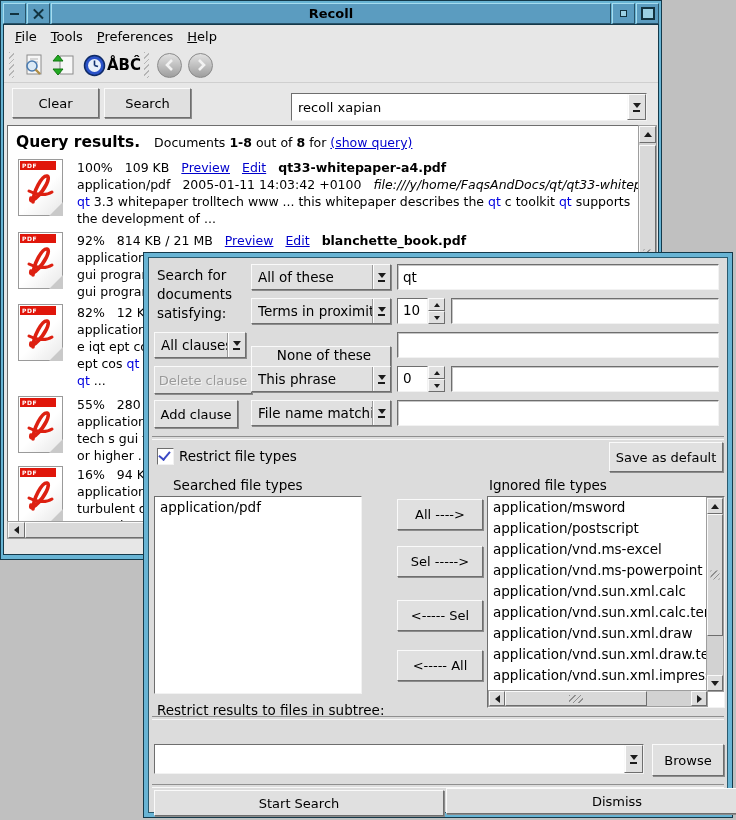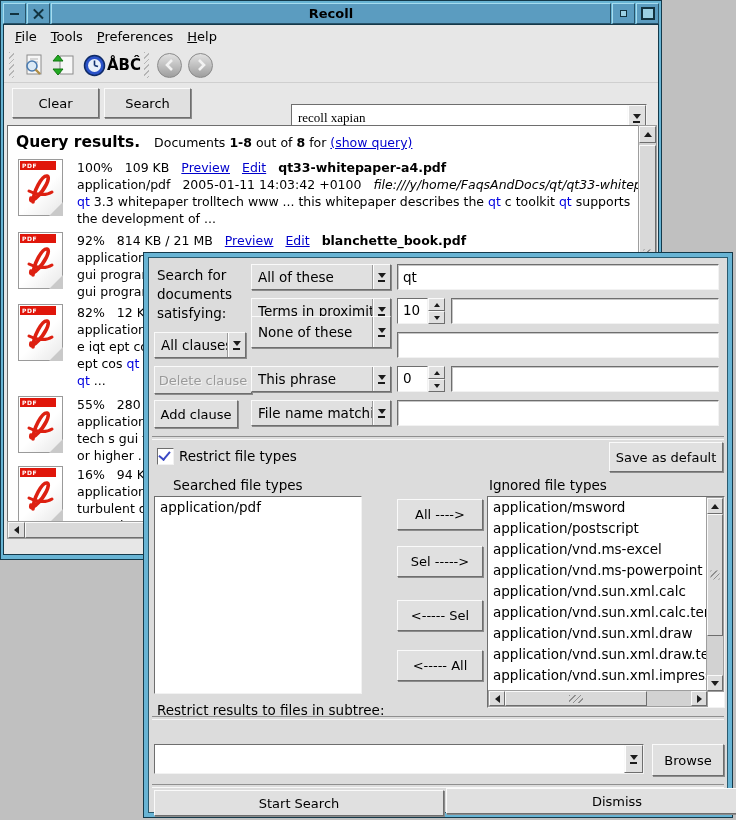--- a/index.html
+++ b/index.html
@@ -157,21 +157,21 @@
       <div class="navbtn">
         <svg width="12" height="12" viewBox="0 0 12 12">
           <path d="M4 1 L9 6 L4 11" stroke="#f2f2f2" stroke-width="2.6" fill="none"></path>
         </svg>
       </div>
     </div>
 
     <div class="searchrow">
       <div class="btn raised abs" style="left:8px;top:3px;width:85px;height:28px;">Clear</div>
       <div class="btn raised abs" style="left:100px;top:3px;width:85px;height:28px;">Search</div>
-      <div class="combo editable abs" style="left:287px;top:19px;width:356px;height:28px;box-sizing:border-box;font-family:Liberation Serif, serif;">
+      <div class="combo editable abs" style="left:287px;top:8px;width:356px;height:28px;box-sizing:border-box;">
         <span class="cval">recoll xapian</span>
         <span class="cbtn">
             <span class="t-dn"></span>
             <span class="dash"></span>
           </span>
       </div>
     </div>
 
     <div class="results">
       <div class="res-white">
@@ -371,21 +371,21 @@
         <div>
             <span class="t-up" style="border-bottom-width:4px;border-left-width:3px;border-right-width:3px;"></span>
           </div>
         <div>
             <span class="t-dn" style="border-top-width:4px;border-left-width:3px;border-right-width:3px;"></span>
           </div>
       </div>
     </div>
     <div class="field abs" style="left:302px;top:40px;width:268px;height:26px;box-sizing:border-box;"></div>
 
-    <div class="combo raised abs" style="left:102px;top:58px;width:140px;height:32px;box-sizing:border-box;">
+    <div class="combo raised abs" style="left:102px;top:88px;width:140px;height:32px;box-sizing:border-box;flex-direction:column;">
       <span class="cval">None of these</span>
       <span class="cbtn">
           <span class="t-dn"></span>
           <span class="dash"></span>
         </span>
     </div>
     <div class="field abs" style="left:248px;top:74px;width:322px;height:26px;box-sizing:border-box;"></div>
 
     <div class="combo raised abs" style="left:102px;top:108px;width:140px;height:26px;box-sizing:border-box;">
       <span class="cval">This phrase</span>

